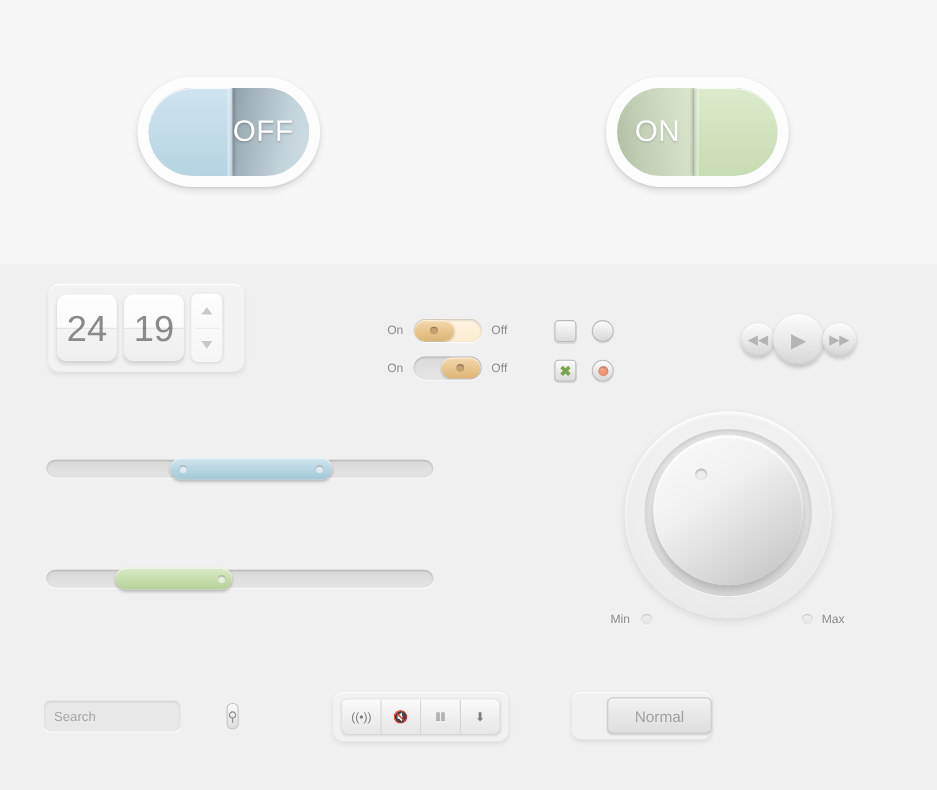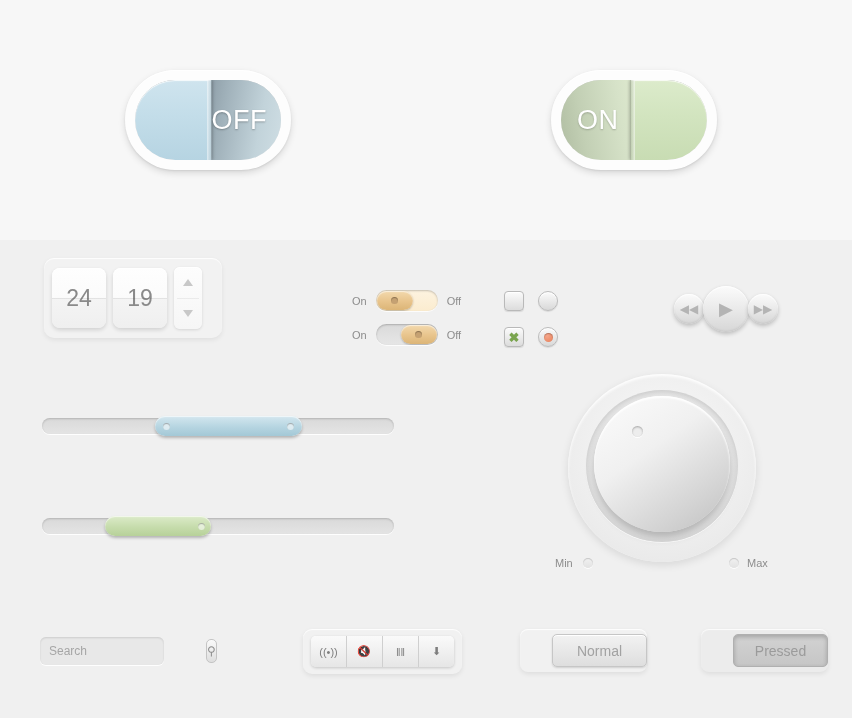--- a/index.html
+++ b/index.html
@@ -83,21 +83,21 @@
   .flip{
     position:relative;width:54px;height:60px;border-radius:8px;
     background:linear-gradient(180deg,#fefefe 0%,#fbfbfb 49%,#f4f4f4 51%,#efefef 100%);
     box-shadow:0 2px 4px rgba(0,0,0,.14), inset 0 1px 0 rgba(255,255,255,1);
     display:flex;align-items:center;justify-content:center;
   }
   .flip:after{
     content:"";position:absolute;left:0;right:0;top:50%;height:1px;
     background:rgba(0,0,0,.07);
   }
-  .flip span{font-size:23px;color:#8a8a8a;line-height:1;}
+  .flip span{font-size:33px;color:#8a8a8a;line-height:1;}
   .arrows{
     position:relative;width:28px;height:62px;border-radius:6px;
     background:linear-gradient(180deg,#fdfdfd,#f6f6f6);
     box-shadow:0 1px 3px rgba(0,0,0,.12), inset 0 1px 0 #fff;
     display:flex;flex-direction:column;
   }
   .arrows:after{content:"";position:absolute;left:3px;right:3px;top:50%;height:1px;background:rgba(0,0,0,.06);}
   .arrow{flex:1;display:flex;align-items:center;justify-content:center;}
   .tri-up{width:0;height:0;border-left:5px solid transparent;border-right:5px solid transparent;border-bottom:7px solid #c8c8c8;}
   .tri-dn{width:0;height:0;border-left:5px solid transparent;border-right:5px solid transparent;border-top:7px solid #c8c8c8;}
@@ -381,19 +381,14 @@
         <span>⬇</span>
       </div>
     </div>
   </div>
 
   <div class="pbtn normal" style="left:520px;top:629px;">
     <div class="cap">
       <span>Normal</span>
     </div>
   </div>
-  <div class="pbtn pressed" style="left:701px;top:629px;">
-    <div class="cap">
-      <span>Pressed</span>
-    </div>
-  </div>
 
 </div>
 
 </body></html>

